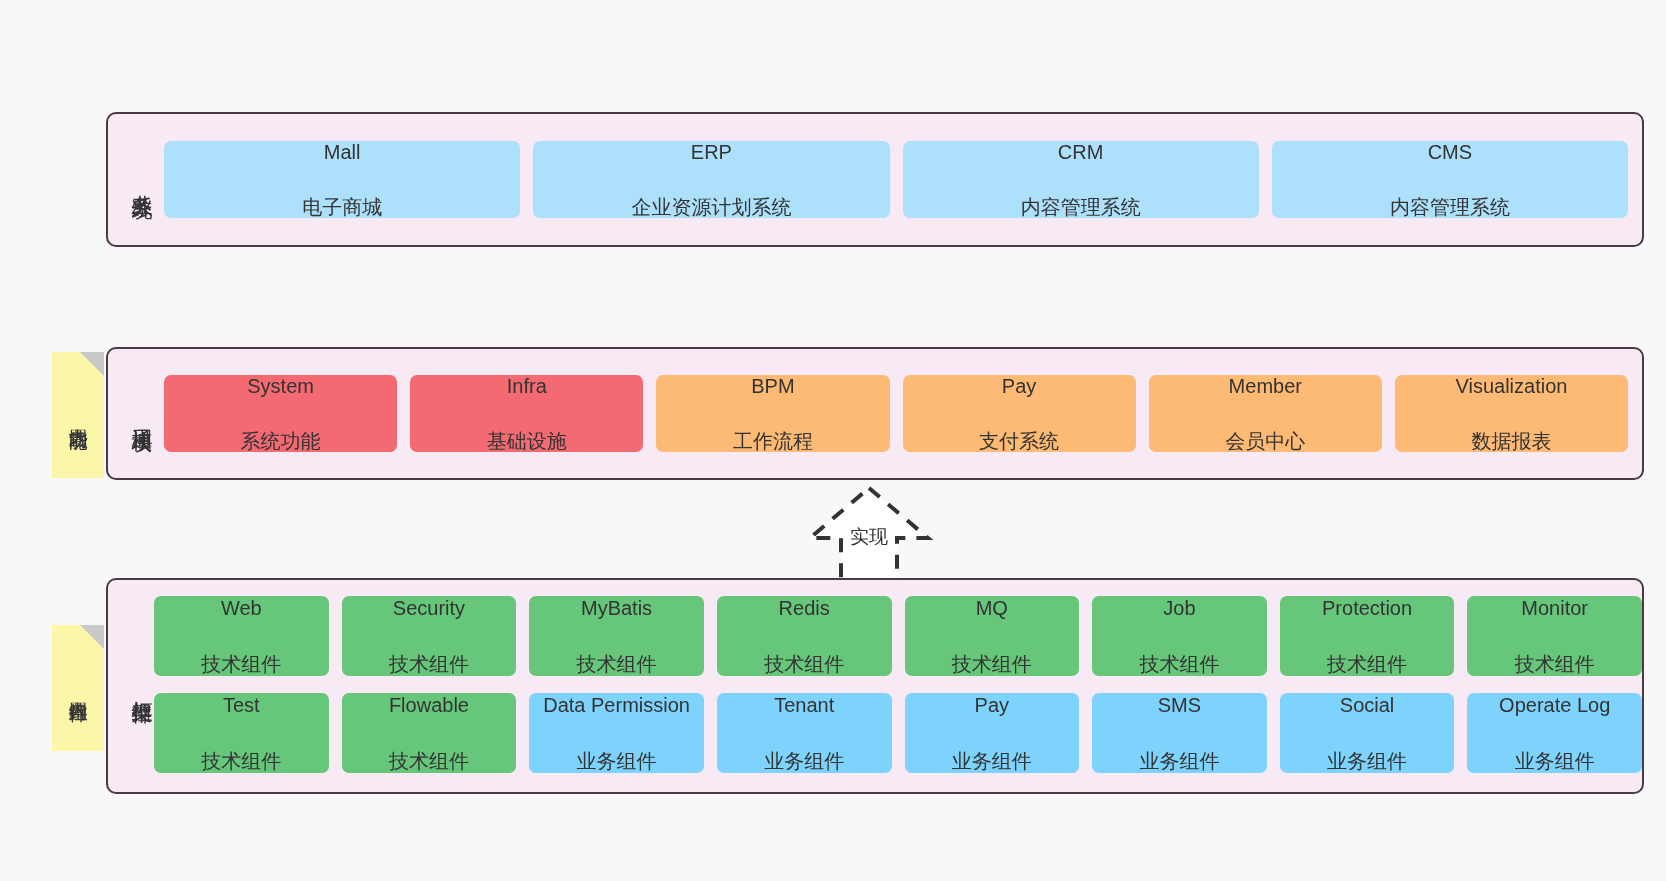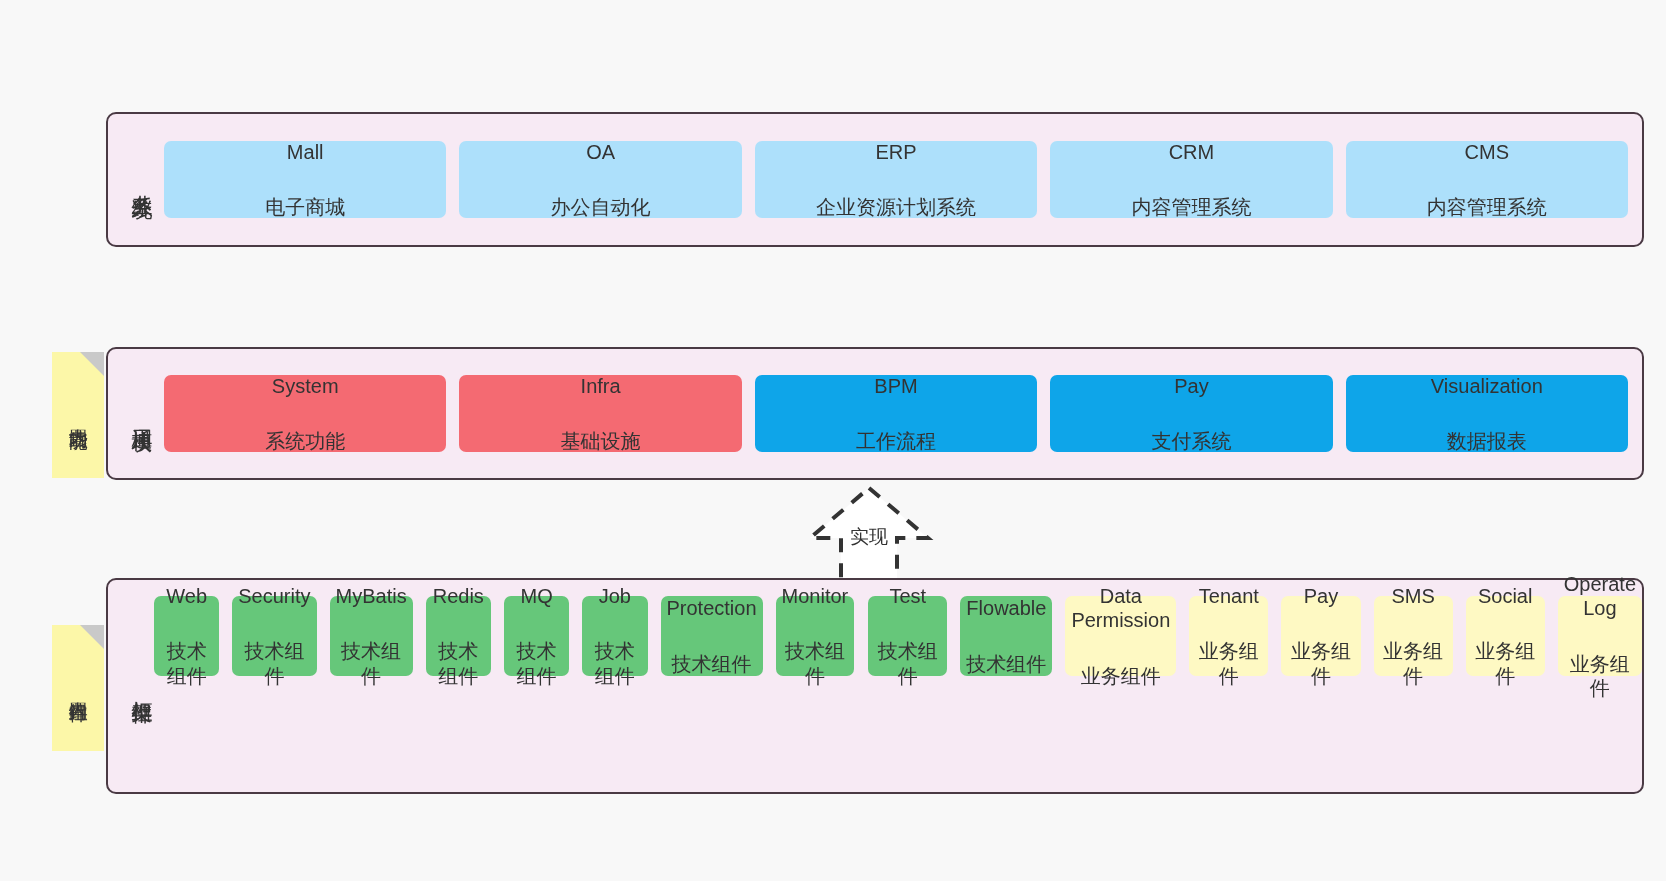--- a/index.html
+++ b/index.html
@@ -55,21 +55,21 @@
     align-items: center;
     justify-content: space-between;
     height: 100%;
     padding: 0 14px 0 10px;
     box-sizing: border-box;
   }
 
   .cells-col {
     flex: 1 1 auto;
     display: flex;
-    flex-direction: row;
+    flex-direction: column;
     justify-content: center;
     gap: 14px;
     height: 100%;
     padding: 16px 0;
     box-sizing: border-box;
   }
 
   .cell-row {
     display: flex;
     align-items: stretch;
@@ -92,23 +92,23 @@
     color: #333333;
     box-sizing: border-box;
     padding: 4px 6px;
     user-select: none;
   }
   .box .en { display: block; }
   .box .cn { display: block; margin-top: 31px; }
 
   .box.blue       { background: #ade0fb; }
   .box.red        { background: #f46a72; }
-  .box.pink       { background: #0ea5e9; }
+  .box.pink       { background: #fdba74; }
   .box.green      { background: #66c77a; }
-  .box.lightgreen { background: #fef9c3; }
+  .box.lightgreen { background: #7dd3fc; }
 
   
   #layer-business { left: 90px;  top: 112px; width: 1538px; height: 135px; }
   #layer-modules  { left: 90px;  top: 347px; width: 1538px; height: 133px; }
   #layer-framework{ left: 90px;  top: 578px; width: 1538px; height: 216px; }
 
   #layer-business .cells,
   #layer-modules .cells { gap: 13px; }
   #layer-business .box,
   #layer-modules .box { height: 77px; }
@@ -172,24 +172,20 @@
 <div class="canvas">
 
   <div class="layer" id="layer-business">
     <div class="layer-title">业务系统</div>
     <div class="cells">
       <div class="box blue">
         <span class="en">Mall</span>
         <span class="cn">电子商城</span>
       </div>
       <div class="box blue">
-        <span class="en">OA</span>
-        <span class="cn">办公自动化</span>
-      </div>
-      <div class="box blue">
         <span class="en">ERP</span>
         <span class="cn">企业资源计划系统</span>
       </div>
       <div class="box blue">
         <span class="en">CRM</span>
         <span class="cn">内容管理系统</span>
       </div>
       <div class="box blue">
         <span class="en">CMS</span>
         <span class="cn">内容管理系统</span>
@@ -211,20 +207,24 @@
       </div>
       <div class="box pink">
         <span class="en">BPM</span>
         <span class="cn">工作流程</span>
       </div>
       <div class="box pink">
         <span class="en">Pay</span>
         <span class="cn">支付系统</span>
       </div>
       <div class="box pink">
+        <span class="en">Member</span>
+        <span class="cn">会员中心</span>
+      </div>
+      <div class="box pink">
         <span class="en">Visualization</span>
         <span class="cn">数据报表</span>
       </div>
     </div>
   </div>
 
   <div class="arrow-wrap" id="arrow-realize">
     <svg viewBox="0 0 186 110" xmlns="http://www.w3.org/2000/svg">
       <path d="M 93 6 L 152 56 L 121 56 L 121 106 L 65 106 L 65 56 L 34 56 Z" fill="#ffffff" stroke="#333333" stroke-width="4" stroke-dasharray="14 11" stroke-linejoin="miter"></path>
     </svg>

